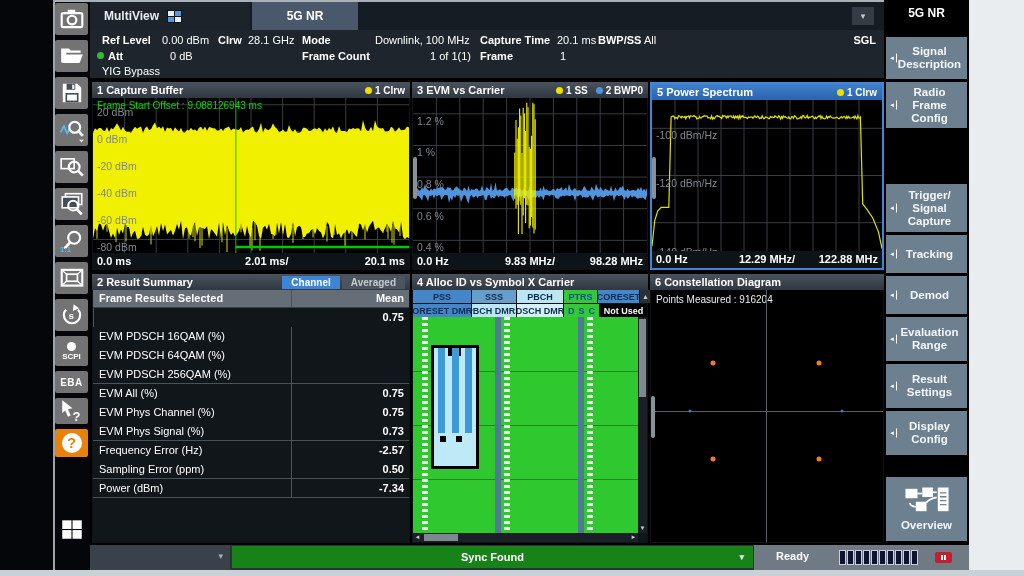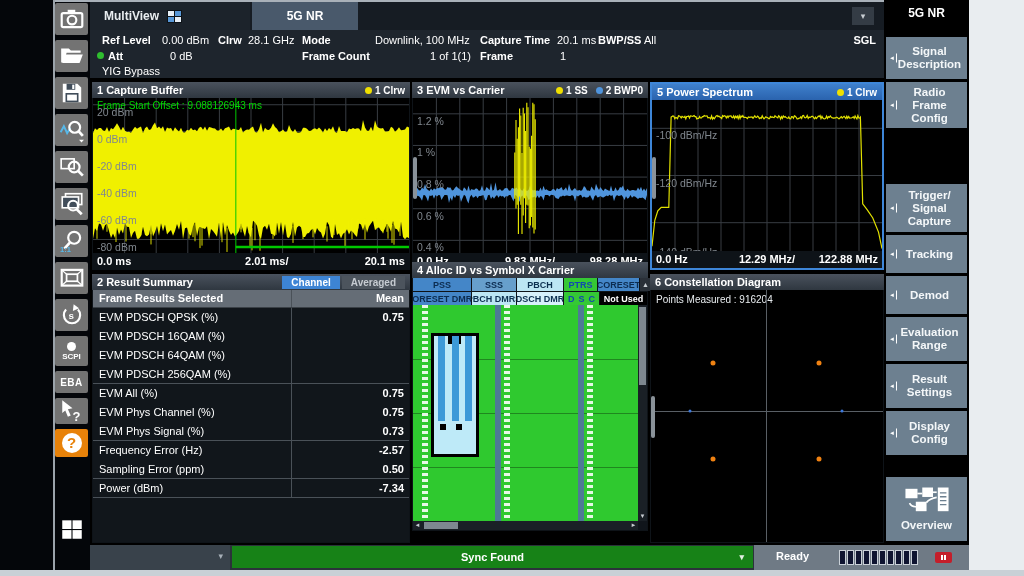--- a/index.html
+++ b/index.html
@@ -452,21 +452,20 @@
           <span class="rs-tab off">Averaged</span>
         </span>
     </div>
     <div class="rs-body">
       <div class="rs-hrow">
         <span class="rs-label">Frame Results Selected</span>
         <span class="rs-value">Mean</span>
       </div>
       <div>
           <div class="rs-row">
-            <span class="rs-label">EVM PDSCH QPSK (%)</span>
             <span class="rs-value">0.75</span>
           </div>
           <div class="rs-row">
             <span class="rs-label">EVM PDSCH 16QAM (%)</span>
             <span class="rs-value"></span>
           </div>
           <div class="rs-row">
             <span class="rs-label">EVM PDSCH 64QAM (%)</span>
             <span class="rs-value"></span>
           </div>
@@ -495,21 +494,21 @@
             <span class="rs-value">0.50</span>
           </div>
           <div class="rs-row gend">
             <span class="rs-label">Power (dBm)</span>
             <span class="rs-value">-7.34</span>
           </div>
         </div>
     </div>
   </div>
 
-  <div class="panel" style="left:412px;top:262px;width:236px;height:269px">
+  <div class="panel" style="left:412px;top:274px;width:236px;height:269px">
     <div class="phead">
       <span class="ptitle">4 Alloc ID vs Symbol X Carrier</span>
     </div>
     <div class="al-row" id="al-row1" style="top:16px">
         <span class="al-cell" style="background: rgb(68, 134, 200); color: rgb(12, 44, 80); flex-basis: 24.8%;">PSS</span>
         <span class="al-cell" style="background: rgb(103, 159, 204); color: rgb(12, 44, 80); flex-basis: 18.8%;">SSS</span>
         <span class="al-cell" style="background: rgb(188, 230, 244); color: rgb(12, 48, 80); flex-basis: 19.7%;">PBCH</span>
         <span class="al-cell" style="background: rgb(53, 200, 53); color: rgb(16, 72, 176); flex-basis: 14.1%;">PTRS</span>
         <span class="al-cell" style="background: rgb(68, 134, 200); color: rgb(12, 44, 80); flex-basis: 17.5%; flex-grow: 1;">CORESET</span>
         <span class="al-arrow">▲</span>

